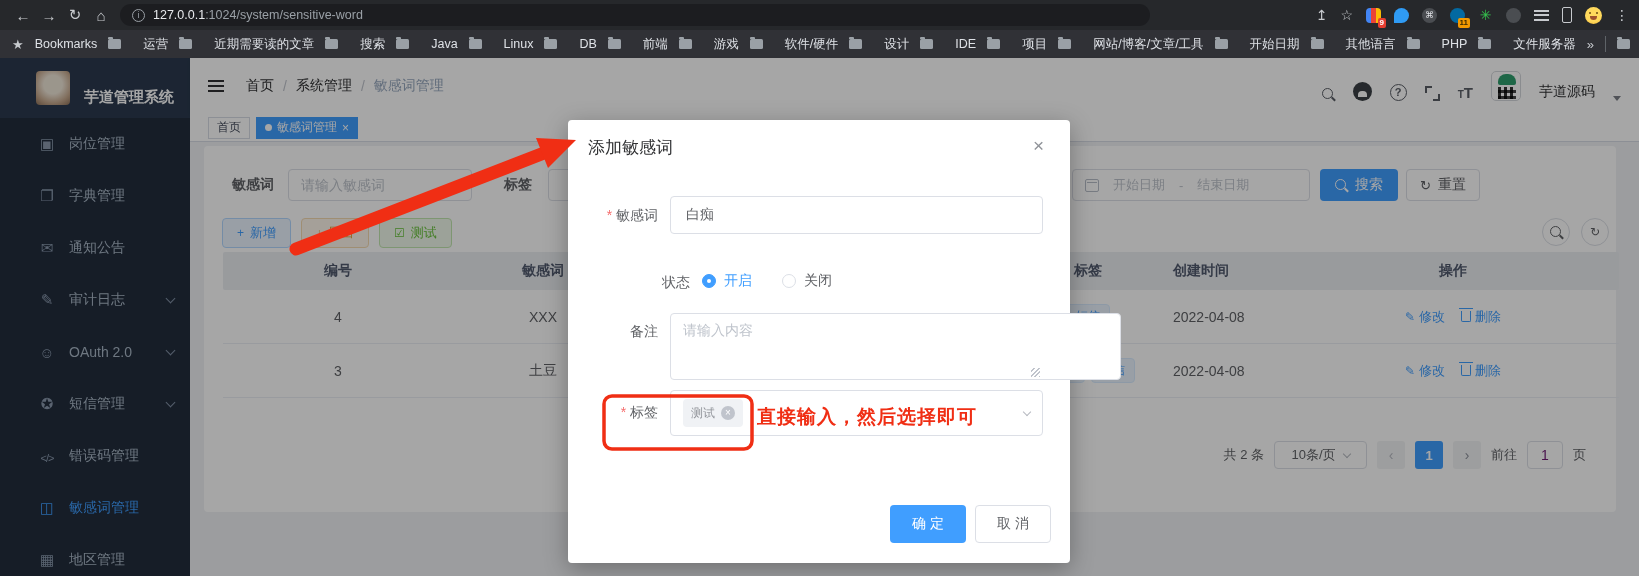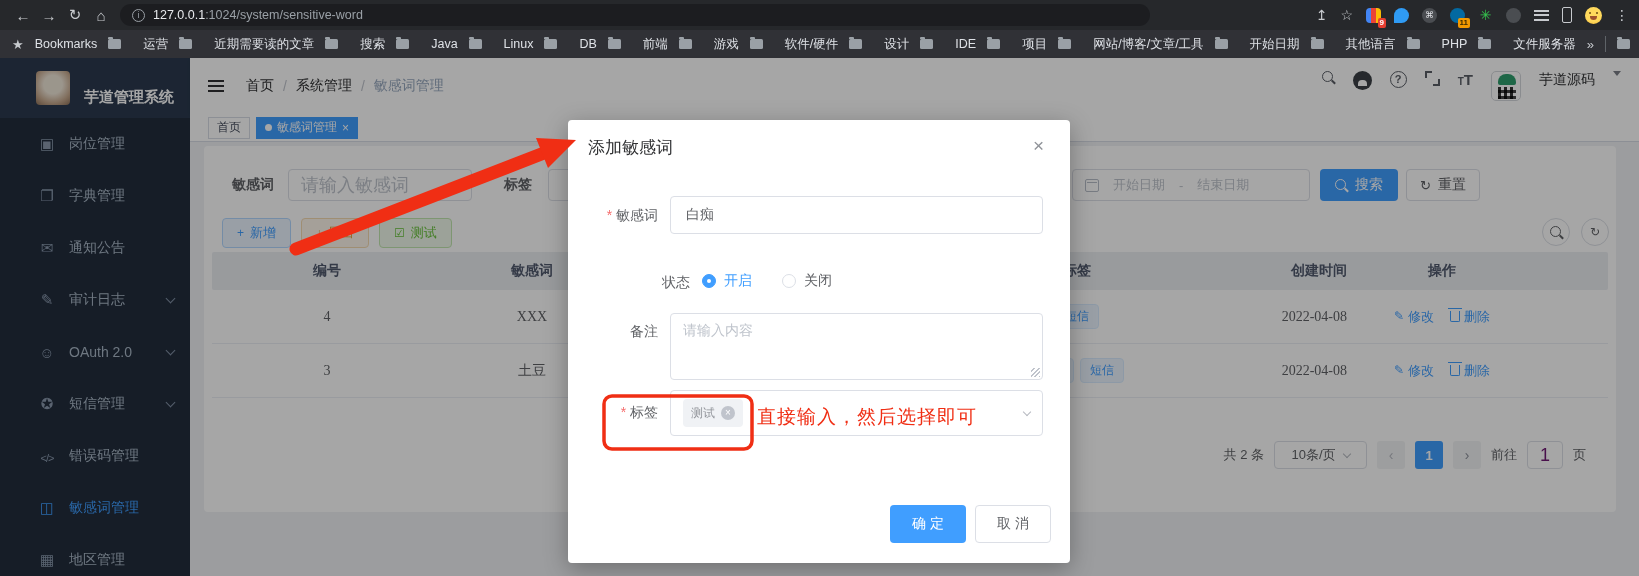--- a/index.html
+++ b/index.html
@@ -72,21 +72,21 @@
 
   
   #main{position:absolute;left:190px;top:0;right:0;bottom:0;}
   #navbar{position:absolute;left:0;top:0;right:0;height:56px;background:#fff;box-shadow:0 1px 3px rgba(0,0,0,.08);
     display:flex;align-items:center;padding:0 18px;}
   .hamb{width:16px;height:12px;border-top:2px solid #303133;border-bottom:2px solid #303133;position:relative;color:#303133;cursor:pointer;}
   .hamb::before{content:"";position:absolute;left:0;right:0;top:3px;height:2px;background:currentColor;}
   #crumbs{display:flex;align-items:center;gap:9px;margin-left:22px;font-size:14px;color:#303133;}
   .crumb-sep{color:#c0c4cc;}
   .crumb-last{color:#97a8be;}
-  #nav-right{margin-left:auto;display:flex;align-items:flex-start;gap:18px;color:#5a5e66;}
+  #nav-right{margin-left:auto;display:flex;align-items:flex-end;gap:18px;color:#5a5e66;}
   .mag{width:13px;height:13px;position:relative;display:inline-block;}
   .mag::before{content:"";position:absolute;left:0;top:0;width:9px;height:9px;border:1.7px solid currentColor;border-radius:50%;}
   .mag::after{content:"";position:absolute;width:5px;height:1.7px;background:currentColor;transform:rotate(45deg);right:-1px;bottom:1px;}
   .gh-ic{width:19px;height:19px;border-radius:50%;background:#3b4045;position:relative;}
   .gh-ic::before{content:"";position:absolute;left:5px;top:9px;width:9px;height:6px;border-radius:4px 4px 0 0;background:#fff;}
   .help-ic{width:17px;height:17px;border:1.6px solid #5a5e66;border-radius:50%;font-size:11px;line-height:14px;text-align:center;font-weight:bold;}
   .help-ic::before{content:"?";}
   .fs-ic{width:15px;height:15px;position:relative;}
   .fs-ic::before,.fs-ic::after{content:"";position:absolute;width:5px;height:5px;border:2px solid #5a5e66;}
   .fs-ic::before{left:0;top:0;border-right:none;border-bottom:none;}
@@ -107,21 +107,21 @@
   .tab{height:22px;display:flex;align-items:center;padding:0 8px;border:1px solid #d8dce5;background:#fff;
     font-size:12px;color:#495060;cursor:pointer;}
   .tab.active{background:#409eff;border-color:#409eff;color:#fff;gap:5px;}
   .tab-dot{width:7px;height:7px;border-radius:50%;background:#fff;}
   .tab-x{font-size:12px;line-height:1;}
 
   
   #card{position:absolute;left:14px;top:88px;width:1412px;height:366px;background:#fff;border-radius:4px;}
   #filter-row{position:absolute;left:0;top:22px;right:0;height:34px;display:flex;align-items:center;font-size:14px;color:#606266;}
   .f-lb{font-weight:bold;color:#606266;}
-  .inp{height:32px;border:1px solid #dcdfe6;border-radius:4px;background:#fff;font-size:18px;color:#701a75;padding:0 12px;
+  .inp{height:32px;border:1px solid #dcdfe6;border-radius:4px;background:#fff;font-size:14px;color:#701a75;padding:0 12px;
     font-family:Liberation Sans, sans-serif;}
   .inp::placeholder{color:#bfc4cc;}
   #kw-label{position:absolute;left:28px;}
   #kw-input{position:absolute;left:84px;width:184px;}
   #tag-label{position:absolute;left:300px;}
   #tag-input{position:absolute;left:344px;width:160px;}
   #date-box{position:absolute;left:868px;width:238px;height:32px;border:1px solid #dcdfe6;border-radius:4px;
     display:flex;align-items:center;gap:14px;padding:0 12px;color:#bfc4cc;font-size:13px;}
   .cal-ic{width:14px;height:13px;border:1.5px solid #b9bfc9;border-radius:2px;position:relative;}
   .cal-ic::before{content:"";position:absolute;left:1px;right:1px;top:2px;height:1.5px;background:#b9bfc9;}
@@ -138,29 +138,29 @@
   .pbtn i{font-style:normal;font-size:12px;}
   #add-btn{background:#ecf5ff;border:1px solid #b3d8ff;color:#409eff;}
   #export-btn{background:#fdf6ec;border:1px solid #f5dab1;color:#e6a23c;}
   #test-btn{background:#f0f9eb;border:1px solid #c2e7b0;color:#67c23a;}
   .circ{position:absolute;top:72px;width:28px;height:28px;border:1px solid #dcdfe6;border-radius:50%;background:#fff;
     display:flex;align-items:center;justify-content:center;color:#606266;cursor:pointer;font-size:12px;}
   #circ-search{left:1338px;}
   #circ-refresh{left:1377px;}
 
   
-  #table{position:absolute;left:8px;top:106px;width:1396px;font-family:Liberation Serif, serif;}
+  #table{position:absolute;left:19px;top:106px;width:1396px;}
   .trow{display:flex;align-items:center;padding-right:71px;}
   .thead{height:38px;background:#ebeef2;font-size:14px;color:#515a6e;font-weight:bold;border-radius:2px;}
   .tbody-row{height:54px;font-size:14px;color:#606266;border-bottom:1px solid #ebeef5;}
   .c-id{flex:0 0 230px;text-align:center;}
   .c-word{flex:0 0 180px;text-align:center;}
   .c-mid{flex:1;}
   .c-tags{flex:0 0 170px;text-align:center;}
-  .c-time{flex:0 0 185px;text-align:right;}
+  .c-time{flex:0 0 185px;text-align:left;}
   .c-ops{flex:0 0 190px;text-align:center;display:flex;align-items:center;justify-content:center;gap:16px;}
   .tagpill{display:inline-block;background:#ecf5ff;border:1px solid #d9ecff;color:#409eff;font-size:12px;
     padding:3px 9px;border-radius:4px;margin:0 3px;}
   .oplink{color:#409eff;font-size:13px;display:flex;align-items:center;gap:4px;cursor:pointer;}
   .pen-ic{font-style:normal;font-size:12px;}
   .trash-ic{width:10px;height:11px;border:1.3px solid #409eff;border-top:none;border-radius:0 0 2px 2px;position:relative;display:inline-block;}
   .trash-ic::before{content:"";position:absolute;left:-3px;right:-3px;top:-3px;height:1.4px;background:#409eff;}
 
   
   #pager{position:absolute;left:0;top:294px;right:0;height:30px;display:flex;align-items:center;justify-content:flex-end;
@@ -192,34 +192,34 @@
   #row-status{top:152px;height:22px;margin-left:32px;} #row-status .m-label{top:2px;}
   .radio-group{position:absolute;left:102px;top:0;display:flex;align-items:center;gap:30px;justify-content:space-between;}
   .radio{display:flex;align-items:center;gap:8px;font-size:14px;cursor:pointer;}
   .rdot{width:14px;height:14px;border-radius:50%;}
   .radio.sel .rdot{background:#409eff;border:1px solid #409eff;position:relative;}
   .radio.sel .rdot::before{content:"";position:absolute;left:4px;top:4px;width:4px;height:4px;border-radius:50%;background:#fff;}
   .radio.sel{color:#409eff;}
   .radio.unsel .rdot{border:1px solid #dcdfe6;background:#fff;}
   .radio.unsel{color:#606266;}
   #row-remark{top:193px;} #row-remark .m-label{top:10px;}
-  #remark-area{position:absolute;left:102px;top:0;width:373px;height:67px;border:1px solid #dcdfe6;border-radius:4px;
+  #remark-area{position:absolute;left:102px;top:0;width:451px;height:67px;border:1px solid #dcdfe6;border-radius:4px;
     font-size:14px;color:#606266;padding:8px 12px;resize:none;font-family:inherit;}
   #remark-area::placeholder{color:#bfc4cc;}
   .resize-grip{position:absolute;left:463px;top:55px;width:9px;height:9px;
     background:repeating-linear-gradient(135deg,transparent 0 2px,#c0c4cc 2px 3.2px);pointer-events:none;}
   #row-tag{top:270px;} #row-tag .m-label{top:14px;}
   #tag-select{position:absolute;left:102px;top:0;width:373px;height:46px;border:1px solid #dcdfe6;border-radius:4px;
     display:flex;align-items:center;padding:0 12px;gap:14px;cursor:pointer;}
   .chip{height:28px;background:#f0f2f5;border-radius:4px;display:flex;align-items:center;gap:6px;padding:0 8px;
     font-size:12px;color:#909399;}
   .chip-x{width:14px;height:14px;border-radius:50%;background:#c0c4cc;color:#fff;font-size:10px;line-height:14px;
     text-align:center;cursor:pointer;}
   .chip-x::before{content:"×";}
-  .red-hint{color:#f02e14;font-size:19px;font-weight:normal;letter-spacing:1px;margin-top:8px;}
+  .red-hint{color:#f02e14;font-size:19px;font-weight:bold;letter-spacing:1px;margin-top:8px;}
   #tag-select .sel-chev{margin-left:auto;}
   #ok-btn{position:absolute;left:322px;top:385px;width:76px;height:38px;background:#409eff;border-radius:4px;color:#fff;
     font-size:14px;display:flex;align-items:center;justify-content:center;cursor:pointer;}
   #cancel-btn{position:absolute;left:407px;top:385px;width:76px;height:38px;background:#fff;border:1px solid #dcdfe6;
     border-radius:4px;color:#606266;font-size:14px;display:flex;align-items:center;justify-content:center;cursor:pointer;}
 
   
   #annot{position:absolute;left:0;top:0;width:1639px;height:576px;z-index:100;pointer-events:none;}
 </style>
 </head>

